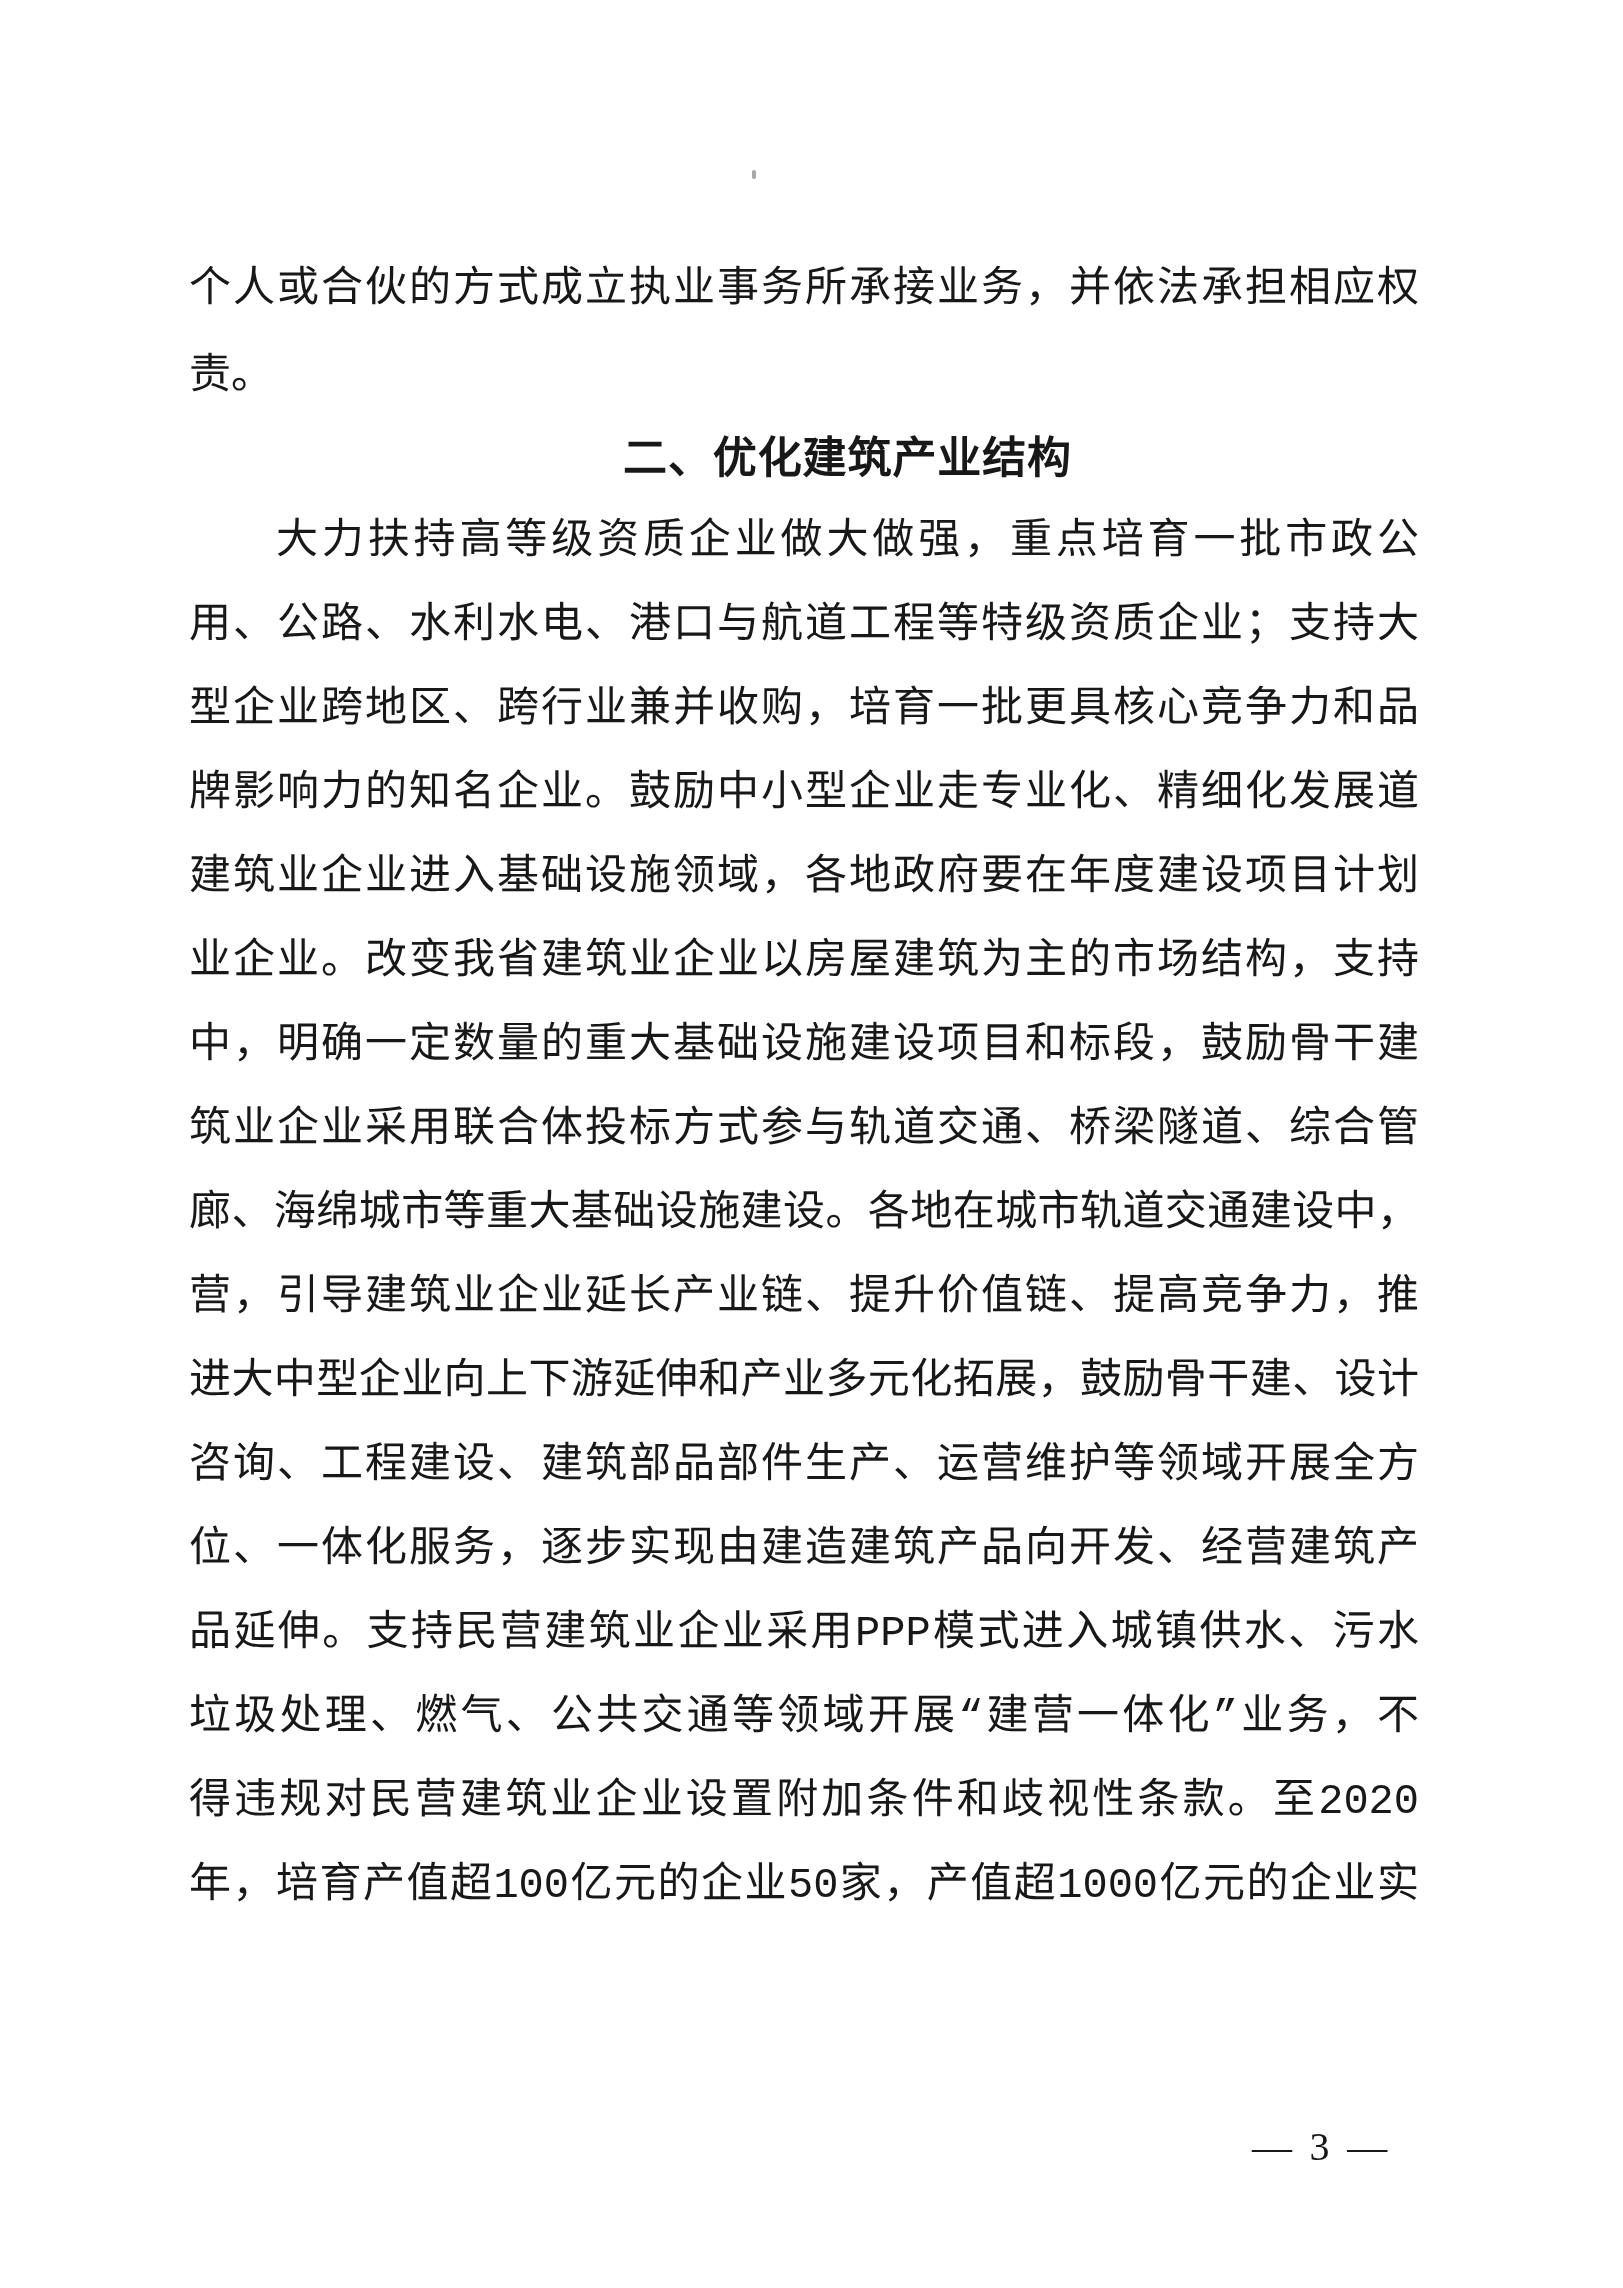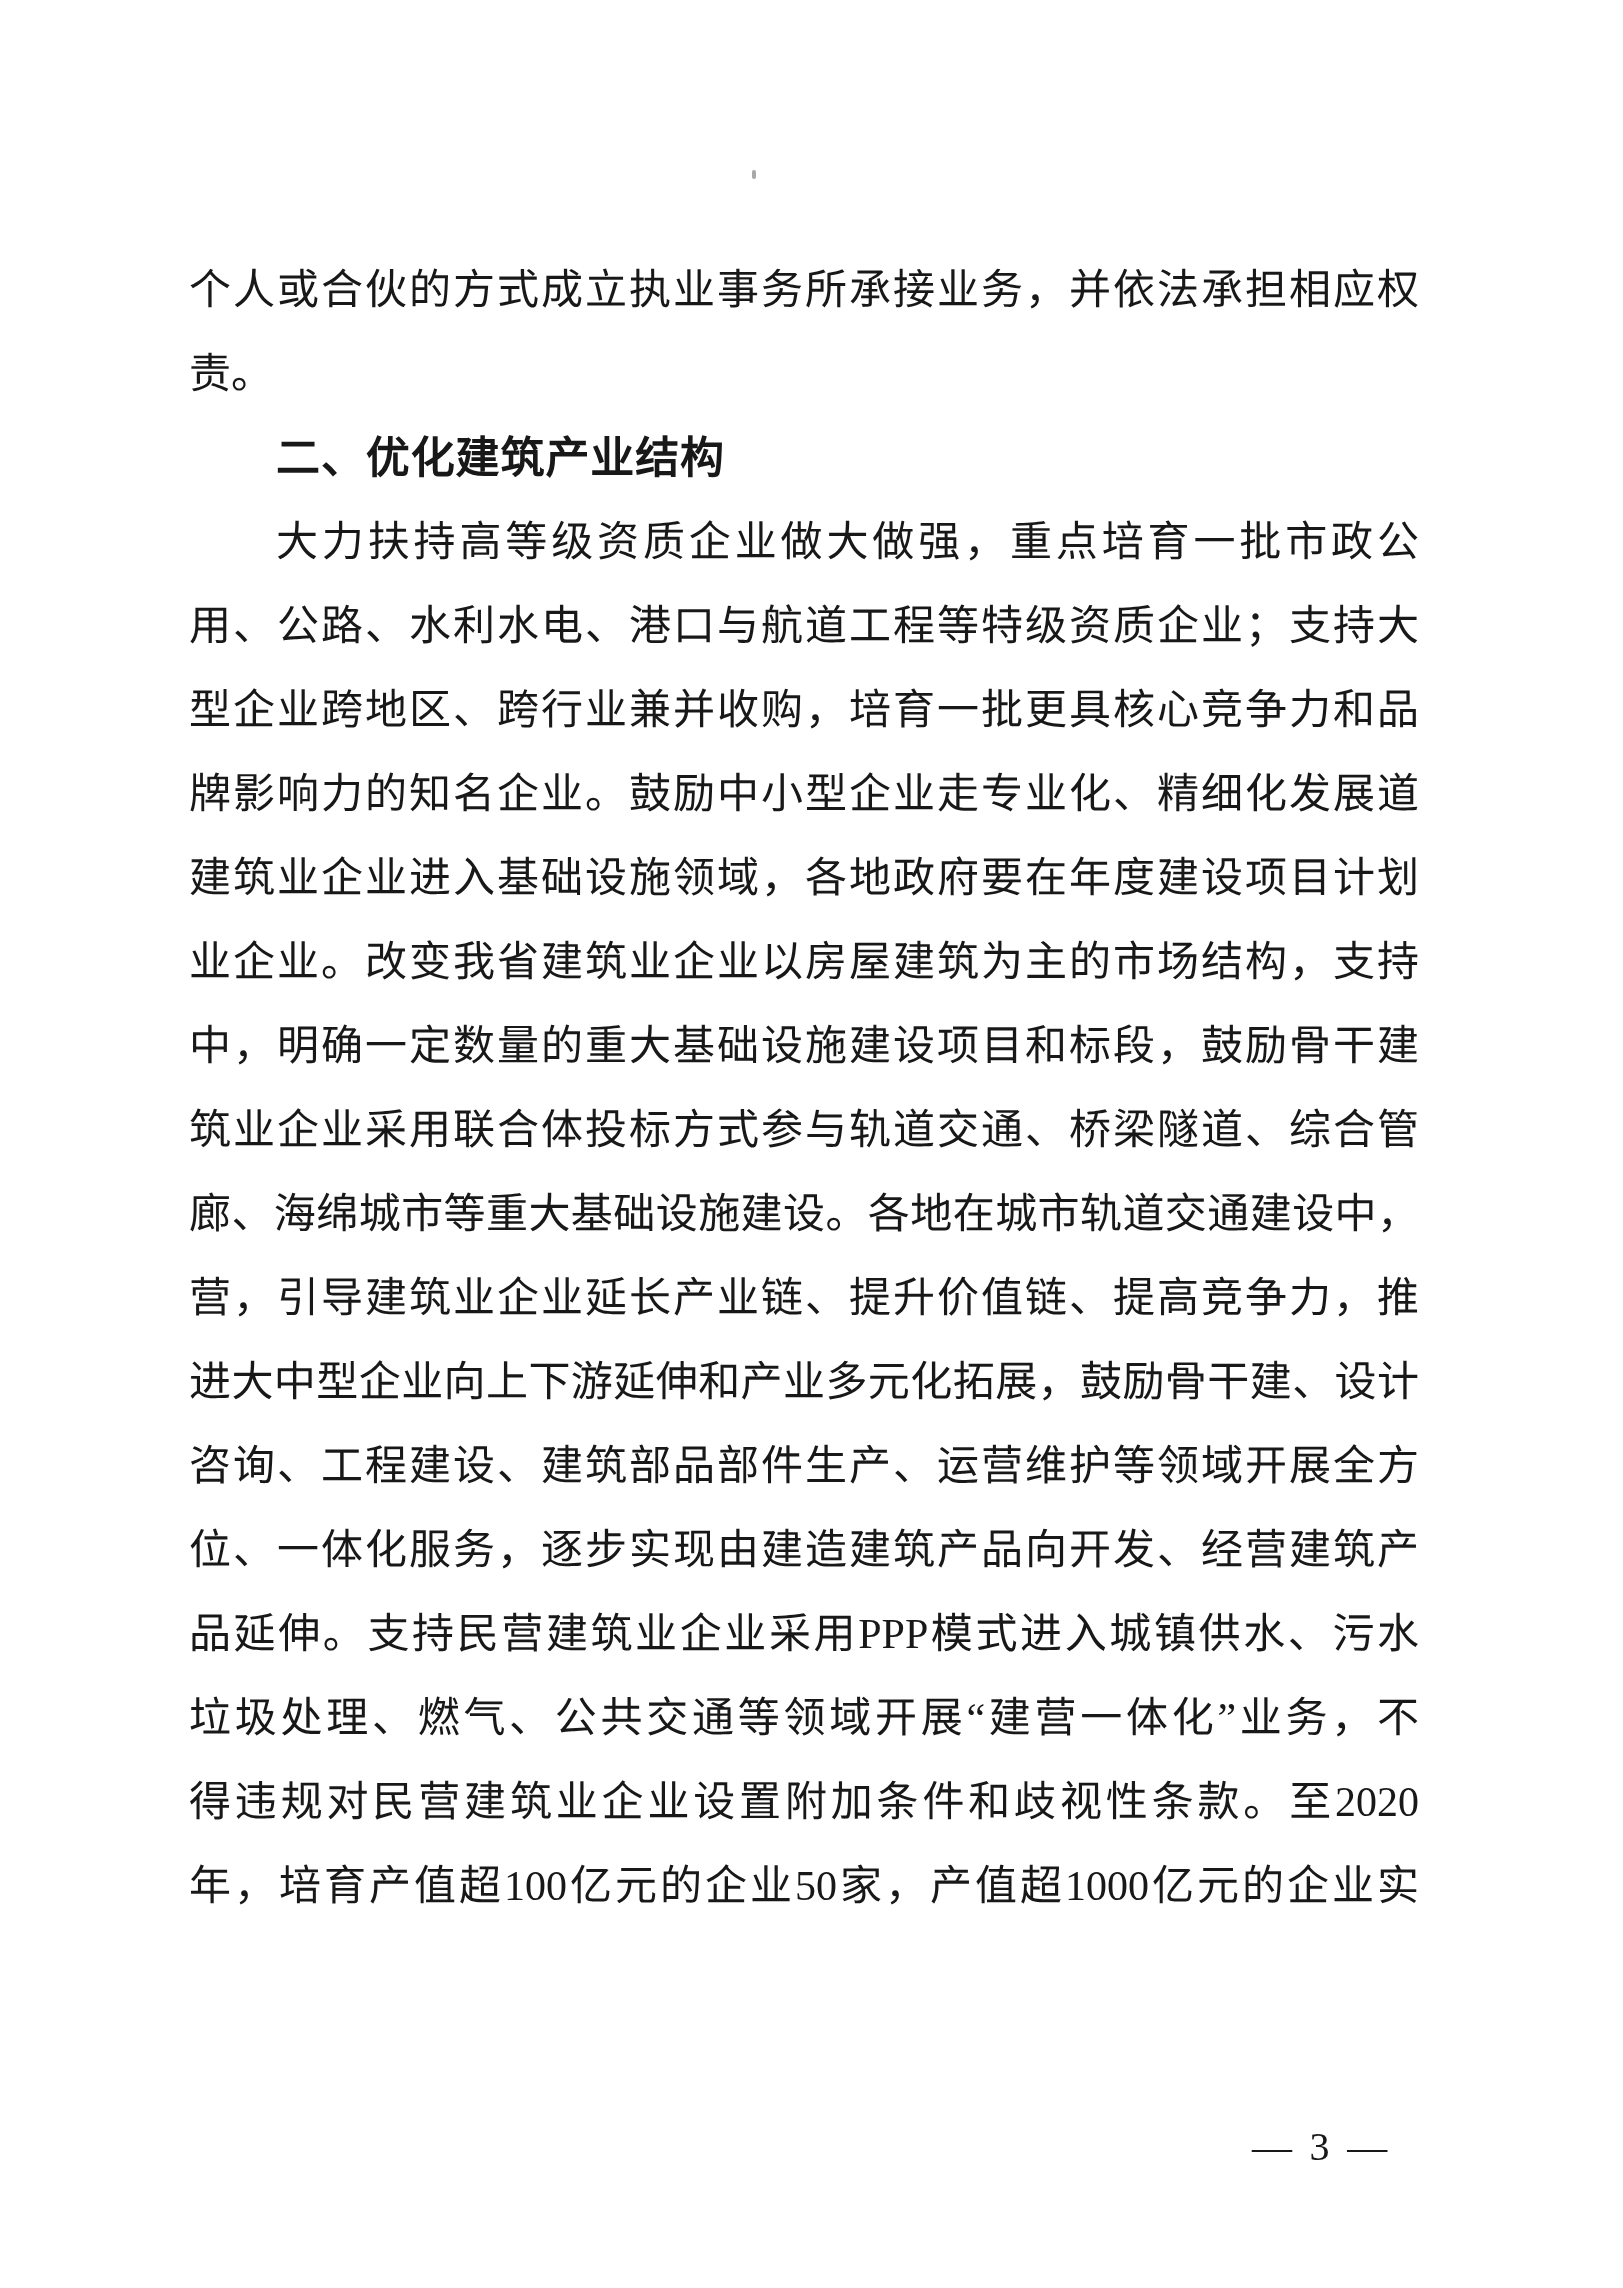--- a/index.html
+++ b/index.html
@@ -39,23 +39,25 @@
     font-size: 42px;
     line-height: 84px;
     height: 84px;
     white-space: normal;
     overflow: visible;
     text-align: left;
   }
   .line.fill {
     text-align: justify;
     text-align-last: justify;
+    font-family: Liberation Mono, monospace;
   }
   .line.indent {
     text-indent: 87px;
+    text-align: center;
   }
   .line.heading {
     font-family: "Liberation Sans", "DejaVu Sans", sans-serif;
     font-weight: 700;
     font-size: 44px;
     letter-spacing: 0.9px;
   }
   .page-number {
     position: absolute;
     top: 2124px;

